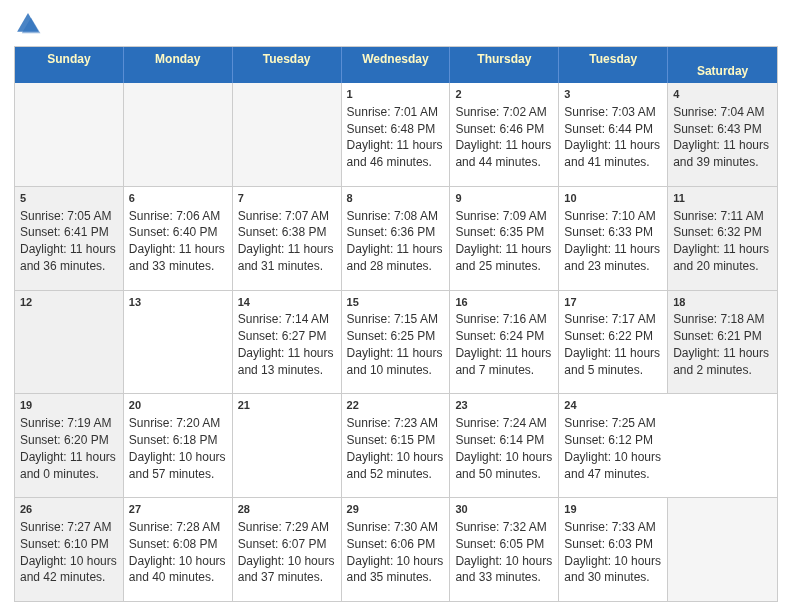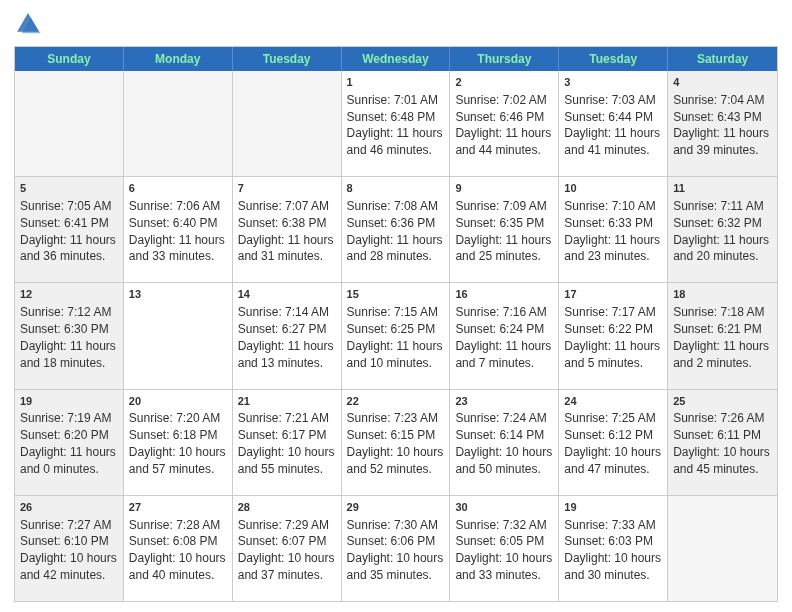--- a/index.html
+++ b/index.html
@@ -57,28 +57,28 @@
       display: flex;
       flex-direction: column;
       border: 1px solid #ccc;
     }
     .cal-header {
       display: grid;
       grid-template-columns: repeat(7, 1fr);
       background: #2a6ebb;
     }
     .cal-header-cell {
-      color: #86efac;
+      color: #fef9c3;
       font-size: 12px;
       font-weight: bold;
       text-align: center;
       padding: 5px 2px;
       border-right: 1px solid #5a8ed4;
     }
-    .cal-header-cell:last-child { border-right: none; }
+    .cal-header-cell:last-child { border-right: none; margin-top: 12px; }
     .cal-body {
       flex: 1;
       display: flex;
       flex-direction: column;
     }
     .cal-row {
       display: grid;
       grid-template-columns: repeat(7, 1fr);
       flex: 1;
       border-top: 1px solid #ccc;
@@ -153,36 +153,35 @@
         <div class="cal-row">
           <div class="cal-cell shaded"><span class="day-num">5</span><span class="cell-info">Sunrise: 7:05 AM<br>Sunset: 6:41 PM<br>Daylight: 11 hours and 36 minutes.</span></div>
           <div class="cal-cell"><span class="day-num">6</span><span class="cell-info">Sunrise: 7:06 AM<br>Sunset: 6:40 PM<br>Daylight: 11 hours and 33 minutes.</span></div>
           <div class="cal-cell"><span class="day-num">7</span><span class="cell-info">Sunrise: 7:07 AM<br>Sunset: 6:38 PM<br>Daylight: 11 hours and 31 minutes.</span></div>
           <div class="cal-cell"><span class="day-num">8</span><span class="cell-info">Sunrise: 7:08 AM<br>Sunset: 6:36 PM<br>Daylight: 11 hours and 28 minutes.</span></div>
           <div class="cal-cell"><span class="day-num">9</span><span class="cell-info">Sunrise: 7:09 AM<br>Sunset: 6:35 PM<br>Daylight: 11 hours and 25 minutes.</span></div>
           <div class="cal-cell"><span class="day-num">10</span><span class="cell-info">Sunrise: 7:10 AM<br>Sunset: 6:33 PM<br>Daylight: 11 hours and 23 minutes.</span></div>
           <div class="cal-cell shaded"><span class="day-num">11</span><span class="cell-info">Sunrise: 7:11 AM<br>Sunset: 6:32 PM<br>Daylight: 11 hours and 20 minutes.</span></div>
         </div>
         <div class="cal-row">
-          <div class="cal-cell shaded"><span class="day-num">12</span><span class="cell-info">Sunrise: 7:12 AM<br>Sunset: 6:30 PM<br>Daylight: 11 hours and 18 minutes.</span></div>
+          <div class="cal-cell shaded"><span class="day-num">12</span></div>
           <div class="cal-cell"><span class="day-num">13</span></div>
           <div class="cal-cell"><span class="day-num">14</span><span class="cell-info">Sunrise: 7:14 AM<br>Sunset: 6:27 PM<br>Daylight: 11 hours and 13 minutes.</span></div>
           <div class="cal-cell"><span class="day-num">15</span><span class="cell-info">Sunrise: 7:15 AM<br>Sunset: 6:25 PM<br>Daylight: 11 hours and 10 minutes.</span></div>
           <div class="cal-cell"><span class="day-num">16</span><span class="cell-info">Sunrise: 7:16 AM<br>Sunset: 6:24 PM<br>Daylight: 11 hours and 7 minutes.</span></div>
           <div class="cal-cell"><span class="day-num">17</span><span class="cell-info">Sunrise: 7:17 AM<br>Sunset: 6:22 PM<br>Daylight: 11 hours and 5 minutes.</span></div>
           <div class="cal-cell shaded"><span class="day-num">18</span><span class="cell-info">Sunrise: 7:18 AM<br>Sunset: 6:21 PM<br>Daylight: 11 hours and 2 minutes.</span></div>
         </div>
         <div class="cal-row">
           <div class="cal-cell shaded"><span class="day-num">19</span><span class="cell-info">Sunrise: 7:19 AM<br>Sunset: 6:20 PM<br>Daylight: 11 hours and 0 minutes.</span></div>
           <div class="cal-cell"><span class="day-num">20</span><span class="cell-info">Sunrise: 7:20 AM<br>Sunset: 6:18 PM<br>Daylight: 10 hours and 57 minutes.</span></div>
-          <div class="cal-cell"><span class="day-num">21</span><span class="cell-info">Sunrise: 7:21 AM<br>Sunset: 6:17 PM<br>Daylight: 10 hours and 55 minutes.</span></div>
+          <div class="cal-cell"><span class="day-num">21</span></div>
           <div class="cal-cell"><span class="day-num">22</span><span class="cell-info">Sunrise: 7:23 AM<br>Sunset: 6:15 PM<br>Daylight: 10 hours and 52 minutes.</span></div>
           <div class="cal-cell"><span class="day-num">23</span><span class="cell-info">Sunrise: 7:24 AM<br>Sunset: 6:14 PM<br>Daylight: 10 hours and 50 minutes.</span></div>
           <div class="cal-cell"><span class="day-num">24</span><span class="cell-info">Sunrise: 7:25 AM<br>Sunset: 6:12 PM<br>Daylight: 10 hours and 47 minutes.</span></div>
-          <div class="cal-cell shaded"><span class="day-num">25</span><span class="cell-info">Sunrise: 7:26 AM<br>Sunset: 6:11 PM<br>Daylight: 10 hours and 45 minutes.</span></div>
         </div>
         <div class="cal-row">
           <div class="cal-cell shaded"><span class="day-num">26</span><span class="cell-info">Sunrise: 7:27 AM<br>Sunset: 6:10 PM<br>Daylight: 10 hours and 42 minutes.</span></div>
           <div class="cal-cell"><span class="day-num">27</span><span class="cell-info">Sunrise: 7:28 AM<br>Sunset: 6:08 PM<br>Daylight: 10 hours and 40 minutes.</span></div>
           <div class="cal-cell"><span class="day-num">28</span><span class="cell-info">Sunrise: 7:29 AM<br>Sunset: 6:07 PM<br>Daylight: 10 hours and 37 minutes.</span></div>
           <div class="cal-cell"><span class="day-num">29</span><span class="cell-info">Sunrise: 7:30 AM<br>Sunset: 6:06 PM<br>Daylight: 10 hours and 35 minutes.</span></div>
           <div class="cal-cell"><span class="day-num">30</span><span class="cell-info">Sunrise: 7:32 AM<br>Sunset: 6:05 PM<br>Daylight: 10 hours and 33 minutes.</span></div>
           <div class="cal-cell"><span class="day-num">19</span><span class="cell-info">Sunrise: 7:33 AM<br>Sunset: 6:03 PM<br>Daylight: 10 hours and 30 minutes.</span></div>
           <div class="cal-cell empty"></div>
         </div>

